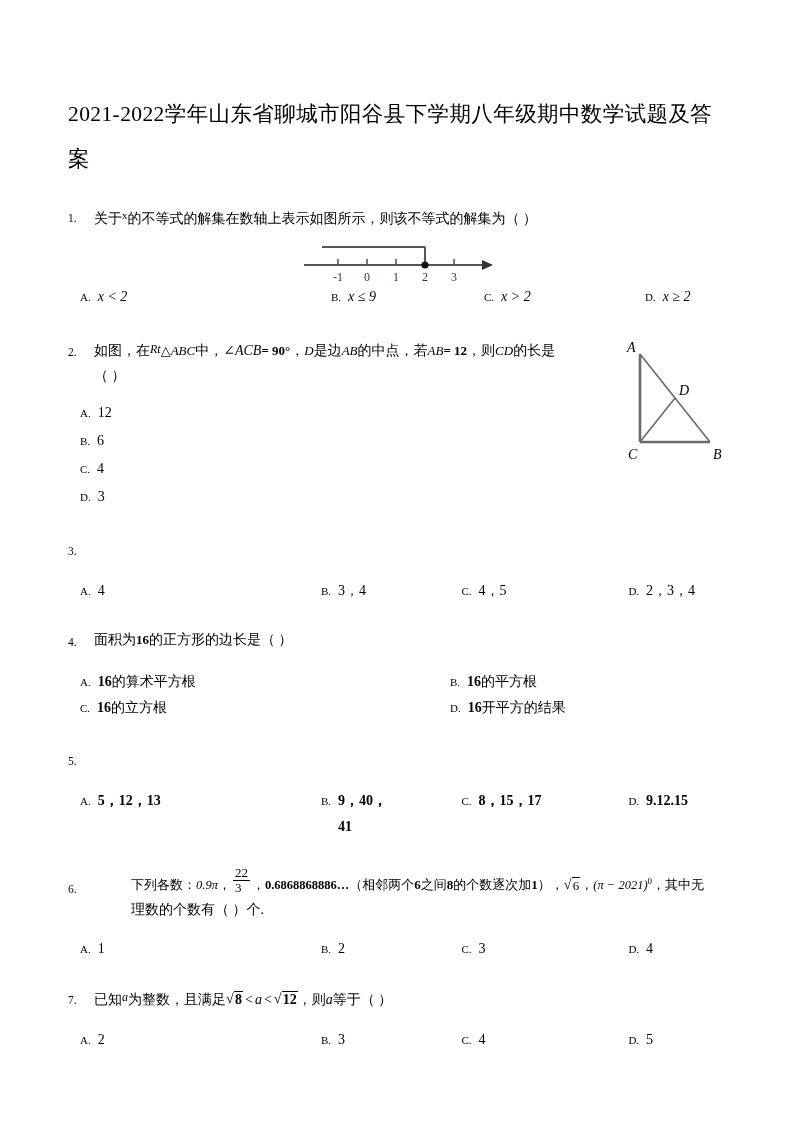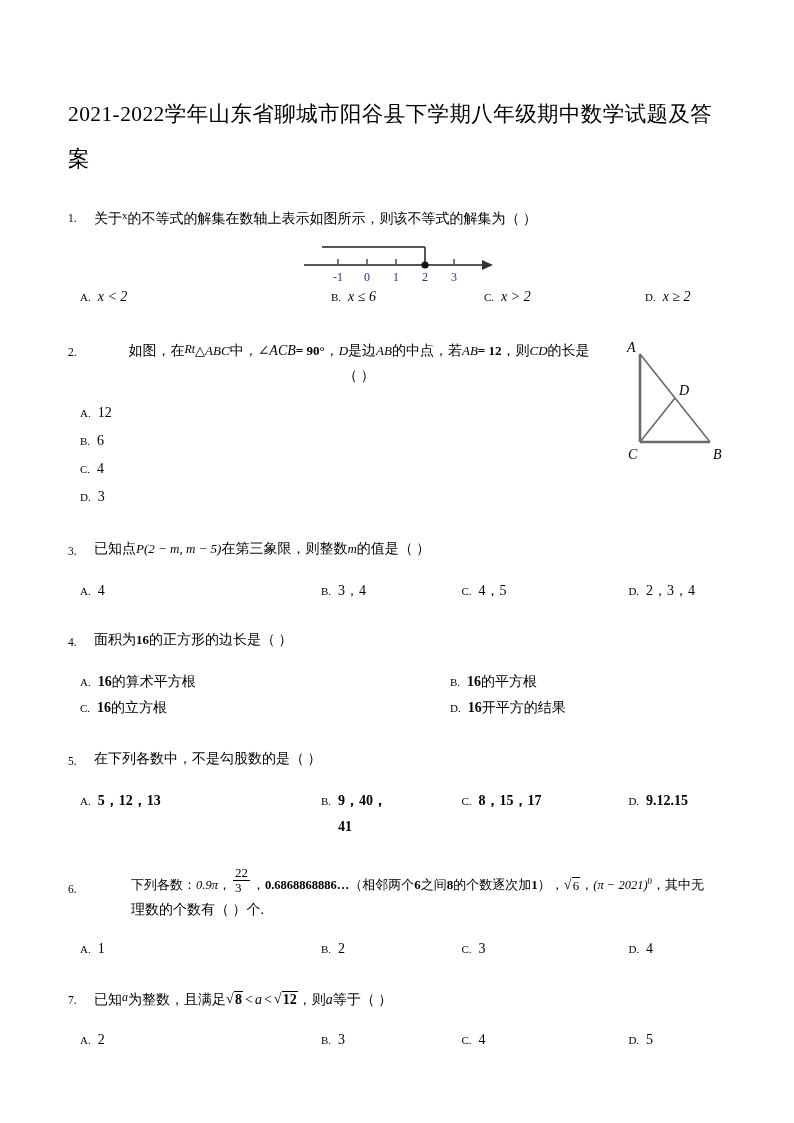--- a/index.html
+++ b/index.html
@@ -64,21 +64,21 @@
     flex: 0 0 26px;
     font-size: 11.5px;
     padding-top: 3px;
     font-family: "Liberation Serif", "DejaVu Serif", serif;
   }
   .q-body {
     flex: 1;
     font-size: 14px;
     line-height: 23px;
   }
-  .q-body.narrow { max-width: 530px; text-align: center; }
+  .q-body.narrow { max-width: 530px; }
 
   
   .mi {
     font-style: italic;
     font-family: "Liberation Serif", "DejaVu Serif", serif;
   }
   .mn { font-family: "Liberation Serif", "DejaVu Serif", serif; }
   .sup {
     font-size: 9px;
     vertical-align: super;
@@ -241,21 +241,21 @@
       </div>
 
       <div class="options" style="margin-top:-2px;">
         <div class="opt-row cols4">
           <div class="opt">
             <span class="opt-label">A.</span>
             <span class="opt-text mi">x &lt; 2</span>
           </div>
           <div class="opt">
             <span class="opt-label">B.</span>
-            <span class="opt-text mi">x ≤ 6</span>
+            <span class="opt-text mi">x ≤ 9</span>
           </div>
           <div class="opt">
             <span class="opt-label">C.</span>
             <span class="opt-text mi">x &gt; 2</span>
           </div>
           <div class="opt">
             <span class="opt-label">D.</span>
             <span class="opt-text mi">x ≥ 2</span>
           </div>
         </div>
@@ -302,23 +302,20 @@
         <div class="opt">
           <span class="opt-label">D.</span>
           <span class="opt-text">3</span>
         </div>
       </div>
     </div>
 
     <div class="question" style="margin-top:26px;">
       <div class="q-line">
         <div class="q-num">3.</div>
-        <div class="q-body">
-          <span>已知点</span><span class="mi" style="font-size:13px;">P</span><span class="mi" style="font-size:13px;">(2 − m, m − 5)</span><span>在第三象限，则整数</span><span class="mi" style="font-size:13px;">m</span><span>的值是（  ）</span>
-        </div>
       </div>
       <div class="options">
         <div class="opt-row cols4b">
           <div class="opt">
             <span class="opt-label">A.</span>
             <span class="opt-text">4</span>
           </div>
           <div class="opt">
             <span class="opt-label">B.</span>
             <span class="opt-text">3，4</span>
@@ -362,21 +359,20 @@
             <span class="opt-label">D.</span>
             <span class="opt-text"><span class="mn" style="font-weight:bold;">16</span><span>开平方的结果</span></span>
           </div>
         </div>
       </div>
     </div>
 
     <div class="question" style="margin-top:26px;">
       <div class="q-line">
         <div class="q-num">5.</div>
-        <div class="q-body">在下列各数中，不是勾股数的是（  ）</div>
       </div>
       <div class="options">
         <div class="opt-row cols4b">
           <div class="opt">
             <span class="opt-label">A.</span>
             <span class="opt-text mn" style="font-weight:bold;">5，12，13</span>
           </div>
           <div class="opt">
             <span class="opt-label">B.</span>
             <span class="opt-text mn" style="font-weight:bold;">9，40，41</span>

